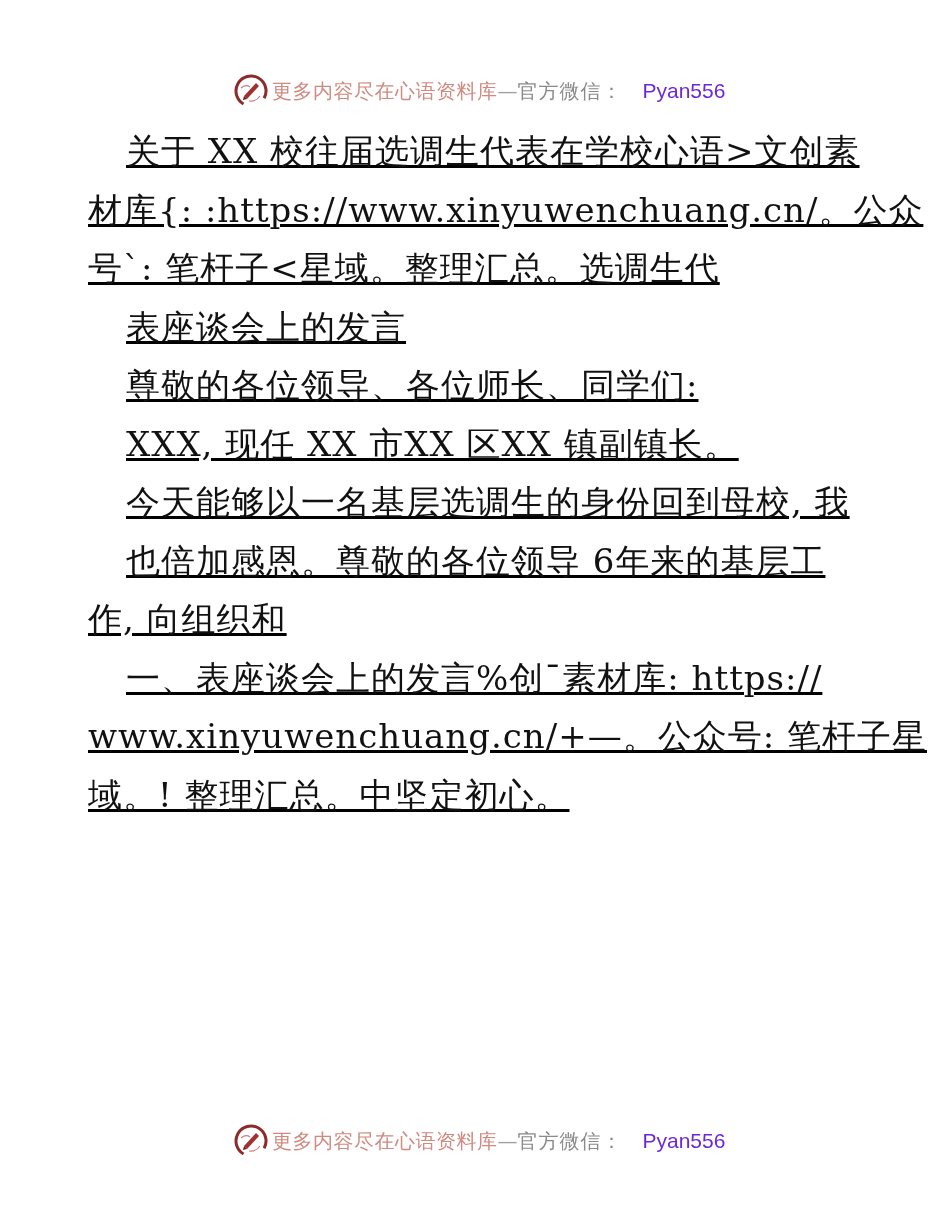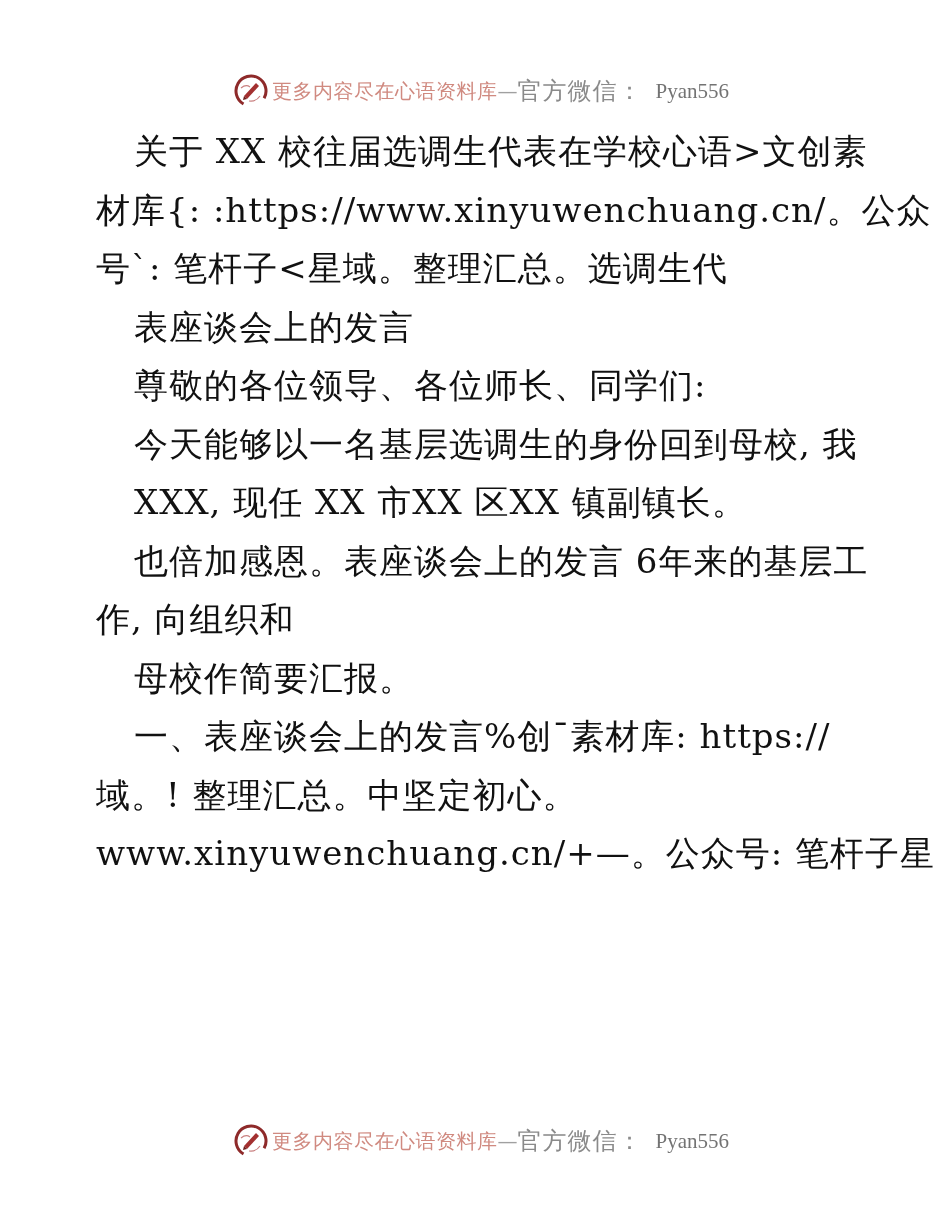--- a/index.html
+++ b/index.html
@@ -36,35 +36,36 @@
       color: #d08a80;
       letter-spacing: 0.5px;
     }
     .banner-dash {
       font-family: "DejaVu Serif", serif;
       font-size: 20px;
       color: #a0a0a0;
     }
     .banner-wechat {
       font-family: "DejaVu Serif", serif;
-      font-size: 24px;
+      font-size: 20px;
       color: #8a8a8a;
       letter-spacing: 1px;
     }
     .banner-id {
-      font-family: Liberation Serif, serif;
+      font-family: Liberation Sans, sans-serif;
       font-size: 21px;
-      color: #737373;
-      margin-left: 13px;
+      color: #6d28d9;
+      margin-left: 20px;
     }
     .doc-body {
       position: absolute;
-      left: 96px;
+      left: 88px;
       top: 122px;
       width: 780px;
+      text-decoration: underline;
     }
     .line {
       font-family: "DejaVu Serif", serif;
       font-size: 34px;
       line-height: 58.5px;
       height: 58.5px;
       color: #111111;
       white-space: pre;
       letter-spacing: 1px;
     }
@@ -90,28 +91,27 @@
   <span class="banner-wechat">官方微信：</span>
   <span class="banner-id">Pyan556</span>
 </div>
 
 <div class="doc-body">
   <div class="line indent">关于 XX 校往届选调生代表在学校心语&gt;文创素</div>
   <div class="line">材库{: :https://www.xinyuwenchuang.cn/。公众</div>
   <div class="line">号`: 笔杆子&lt;星域。整理汇总。选调生代</div>
   <div class="line indent">表座谈会上的发言</div>
   <div class="line indent">尊敬的各位领导、各位师长、同学们:</div>
+  <div class="line indent">XXX, 现任 XX 市XX 区XX 镇副镇长。</div>
   <div class="line indent">今天能够以一名基层选调生的身份回到母校, 我</div>
-  <div class="line indent">XXX, 现任 XX 市XX 区XX 镇副镇长。</div>
-  <div class="line indent">也倍加感恩。表座谈会上的发言 6年来的基层工</div>
+  <div class="line indent">也倍加感恩。尊敬的各位领导 6年来的基层工</div>
   <div class="line">作, 向组织和</div>
-  <div class="line indent">母校作简要汇报。</div>
   <div class="line indent">一、表座谈会上的发言%创¯素材库: https://</div>
+  <div class="line">www.xinyuwenchuang.cn/+—。公众号: 笔杆子星</div>
   <div class="line">域。! 整理汇总。中坚定初心。</div>
-  <div class="line">www.xinyuwenchuang.cn/+—。公众号: 笔杆子星</div>
 </div>
 
 <div class="banner bottom">
   <span class="logo">
     <svg width="34" height="34" viewBox="0 0 34 34">
       <circle cx="17" cy="17" r="15" fill="none" stroke="#8e2a2a" stroke-width="3" stroke-dasharray="70 25" transform="rotate(120 17 17)"></circle>
       <path d="M10 22 L22 9 L25 12 L13 25 Z" fill="#a33030"></path>
       <path d="M10 22 L13 25 L9 26 Z" fill="#6b1c1c"></path>
       <path d="M7 14 Q12 10 16 13" fill="none" stroke="#c98080" stroke-width="1.2"></path>
       <path d="M15 27 Q22 28 26 22" fill="none" stroke="#c98080" stroke-width="1.2"></path>

